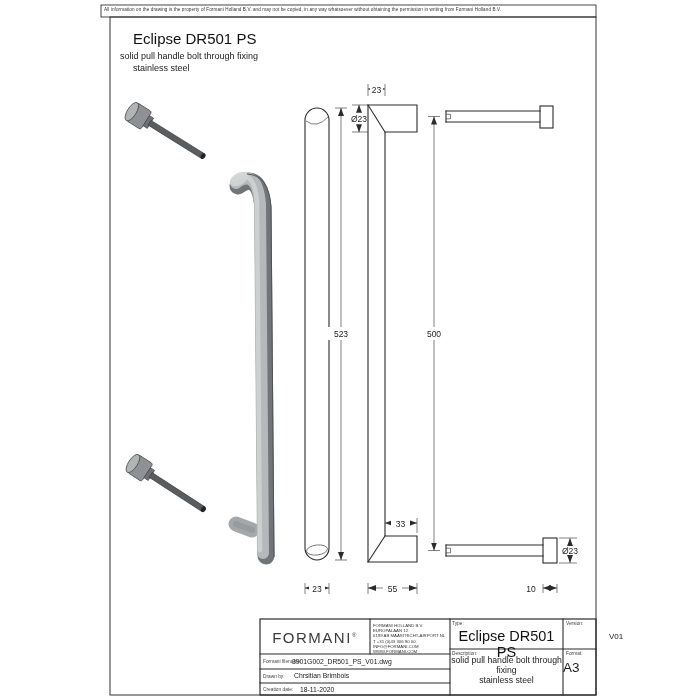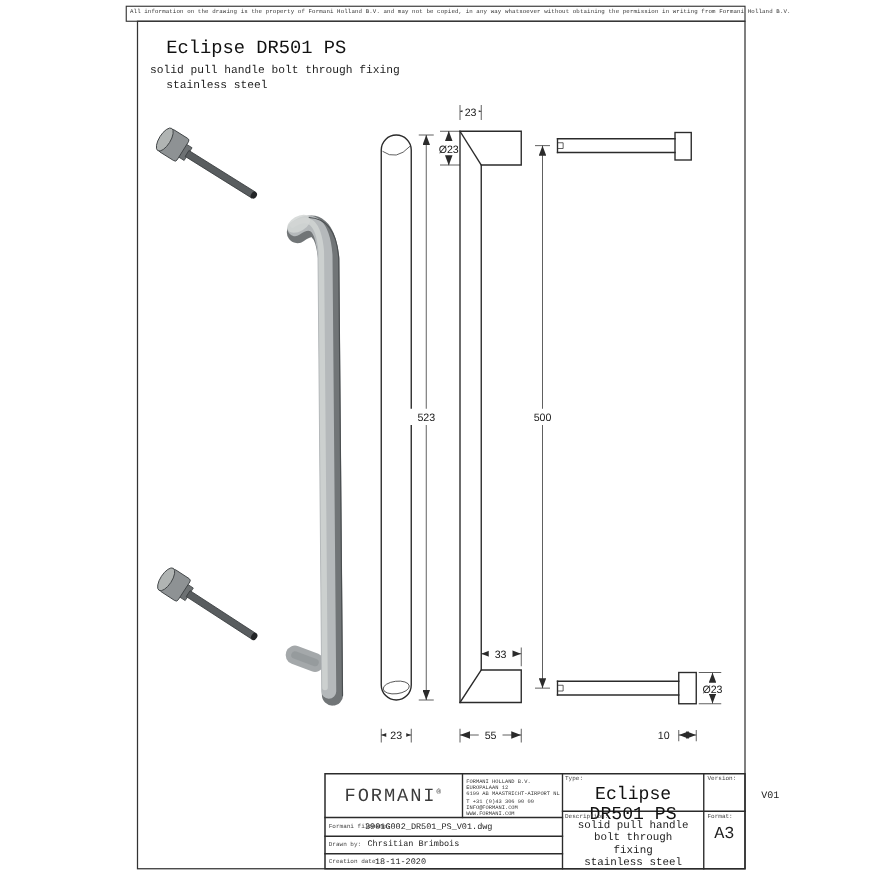--- a/index.html
+++ b/index.html
@@ -1,18 +1,18 @@
 <!DOCTYPE html>
 <html style="--line: #2b2b2b; --metal-light: #ccd0cf; --metal-mid: #b5b9bb; --metal-dark: #717577; --bolt-dark: #595d5f;"><head>
 <meta charset="utf-8">
 <style>
   * { margin:0; padding:0; box-sizing:border-box; }
   html,body { width:700px; height:700px; background:#ffffff; font-family:"Liberation Sans", sans-serif; color:#1c1c1c; }
   .page { position:relative; width:700px; height:700px; overflow:hidden; background:#fff; }
-  .abs { position:absolute;font-family:Liberation Mono, monospace; }
+  .abs { position:absolute; }
   svg { position:absolute; left:0; top:0; }
 
   .ln   { stroke:var(--line,#2b2b2b); stroke-width:1.1; fill:none; stroke-linecap:square; }
   .thin { stroke:var(--line,#2b2b2b); stroke-width:0.6; fill:none; }
   .wbg  { fill:#ffffff; stroke:none; }
   text.dim { font:8.5px "Liberation Sans", sans-serif; fill:#1c1c1c; text-anchor:middle; }
 
   .copyright { left:104px; top:7px; font-size:4.6px; color:#333; letter-spacing:0.1px; white-space:nowrap; }
 
   .main-title { left:133px; top:30px; font-size:15px; color:#111; }
@@ -20,21 +20,21 @@
   .sub2 { left:133px; top:63px; font-size:9px; color:#222; }
 
   .tb-label { font-size:4.8px; color:#444; }
   .brand { left:262px; top:629px; width:106px; text-align:center; font-size:15px; letter-spacing:1.5px; font-weight:400; color:#3c3c3c; }
   .brand sup { font-size:6px; }
   .address { left:373px; top:623px; width:76px; font-size:4.3px; line-height:5.2px; color:#333; text-transform:uppercase; }
   .row-val { font-size:6.8px; color:#222; }
   .type-value { left:450px; top:628px; width:113px; text-align:center; font-size:14.5px; color:#111; }
   .version-value { left:563px; top:632px; width:33px; text-align:center; font-size:8px;padding-left:46px; }
   .desc-lines { left:450px; top:655px; width:113px; text-align:center; font-size:8.7px; line-height:10px; color:#222; }
-  .format-value { left:563px; top:660px; width:33px; text-align:center; font-size:13.5px; }
+  .format-value { left:563px; top:660px; width:33px; font-size:13.5px; }
 </style>
 </head>
 <body>
 
 <div class="page">
 
   <svg width="700" height="700" viewBox="0 0 700 700">
     <defs>
       <marker id="ah" markerUnits="userSpaceOnUse" markerWidth="8" markerHeight="6" refX="8" refY="3" orient="auto-start-reverse">
         <path d="M0,0 L8,3 L0,6 z" fill="#2b2b2b"></path>

